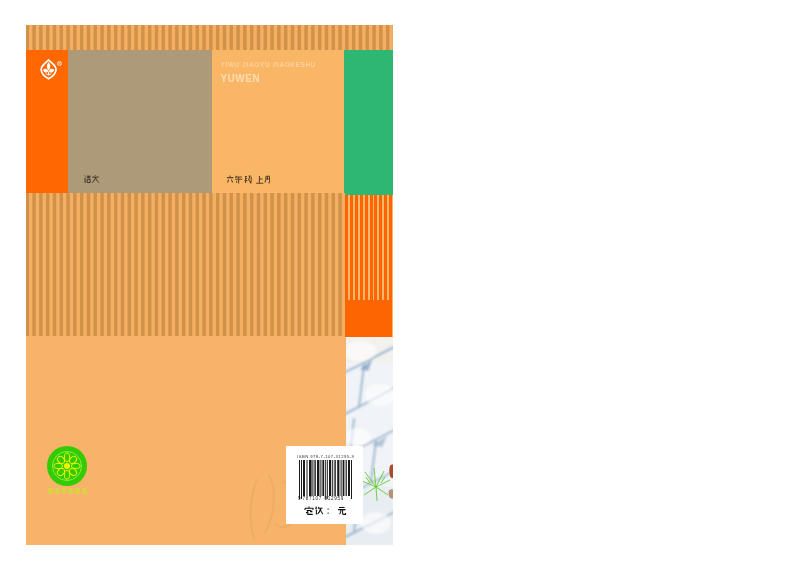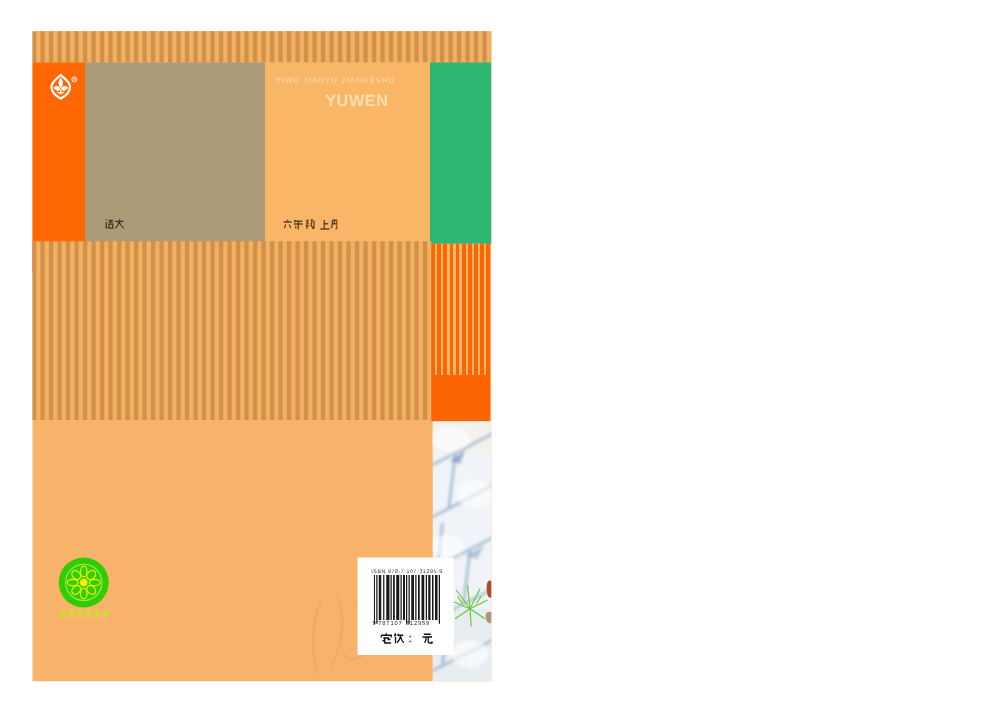--- a/index.html
+++ b/index.html
@@ -34,21 +34,21 @@
       <path d="M0.5 0.6 L1.3 1.3 M1 2.6 L1 7.4 L1.9 6.8"></path>
       <path d="M2.6 1.2 L6.6 1.2 M2.9 2.7 L6.3 2.7 M4.6 1.2 L4.6 2.7 M3.1 4.3 L6.2 4.3 L6.2 7.5 L3.1 7.5 Z"></path>
       <path d="M11.3 0.3 L11.9 1 M8.2 2.1 L14.8 2.1 M11.4 2.1 C11.2 4 10 6 8.2 7.7 M11.5 2.4 C11.9 4.3 13.2 6.1 14.9 7.7"></path>
     </g>
   </svg>
 
   <div class="abs" style="left:186px;top:25px;width:132px;height:168px;background:#FAB667;"></div>
 
   <div class="abs" style="left:194.5px;top:36px;width:130px;font-weight:bold;font-size:6.4px;letter-spacing:0.68px;color:#FCD29B;">YIWU JIAOYU JIAOKESHU</div>
 
-  <div class="abs" style="left:194.5px;top:47.5px;width:130px;font-weight:bold;font-size:13px;letter-spacing:0.45px;color:#FEDEAF;text-align:center;">YUWEN</div>
+  <div class="abs" style="left:194.5px;top:47.5px;width:130px;font-weight:bold;font-size:10px;letter-spacing:0.45px;color:#FEDEAF;">YUWEN</div>
 
   <svg class="abs" style="left:200px;top:150px;" width="44" height="9" viewBox="0 0 44 9">
     <g stroke="#5C4423" stroke-width="1.05" fill="none">
       <path d="M4 0.6 L4 2 M0.8 2.6 L7.4 2.6 M2.6 4.5 L1.6 7.5 M5.4 4.5 L6.6 7.5"></path>
       <path d="M10.4 0.8 L9.4 3 M10 2 L15.8 2 M9.2 4.2 L16.2 4.2 M12.6 2 L12.6 8.6 M10.6 5.8 L10.6 7.8"></path>
       <path d="M19 1.4 L21 1.4 M19 3.4 L21 3.4 M18.6 5.6 L21.4 5.6 M19.8 1.4 L19.4 8 M22.6 1 L24.6 1 M23.6 1 L23.2 4 M22.4 3.6 C22.8 5.6 23.8 7 25.4 8 M25.2 1.6 L25.2 6.8 L24 8.2"></path>
       <path d="M33.4 1 L33.4 8 M33.4 4 L36.6 4 M30.2 8.2 L37.4 8.2"></path>
       <path d="M40 1.2 L43.6 1.2 M40 1.2 L39.6 6 L38.8 7.6 M43.6 1.2 L43.6 7 L42.6 8.4 M41.6 1.2 L41.4 4.6 M39.8 4 L43.4 4"></path>
     </g>
   </svg>

